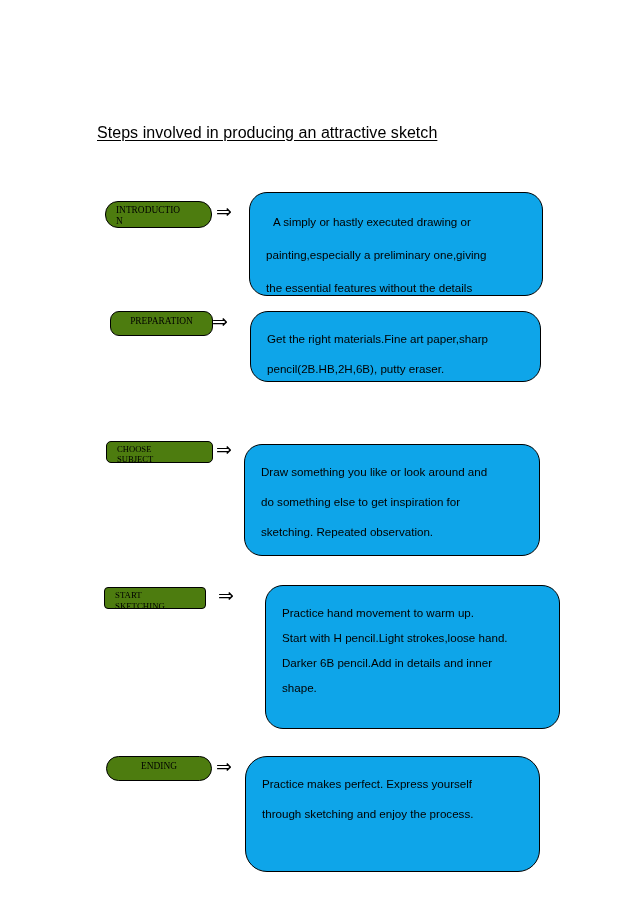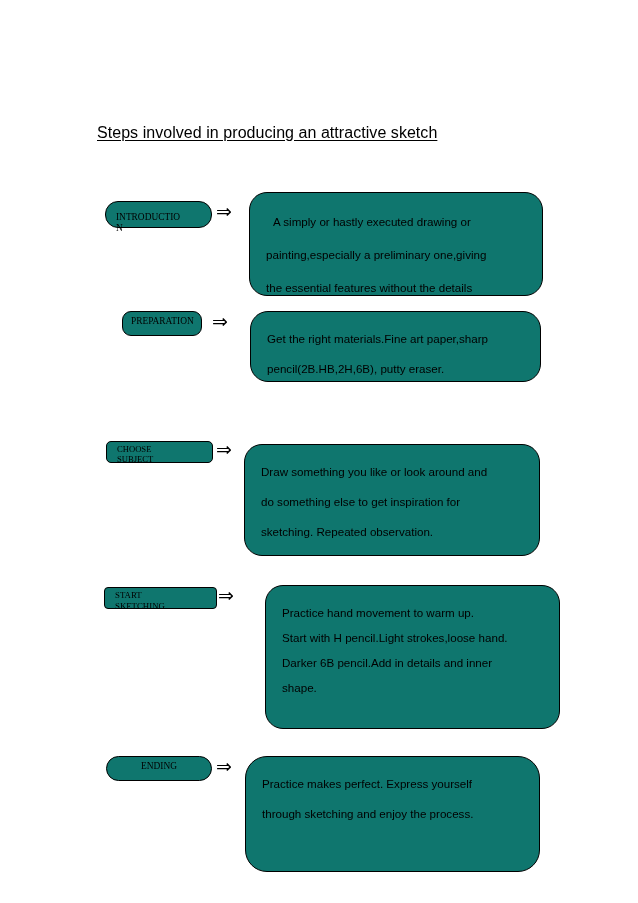--- a/index.html
+++ b/index.html
@@ -44,27 +44,27 @@
     position: absolute;
     left: 0;
     top: 0;
   }
 
   
   .stage-label {
     position: absolute;
     box-sizing: border-box;
     border: 1.3px solid #000;
-    background: #0f766e;
+    background: #4d7c0f;
     font-family: "Liberation Serif", serif;
     font-size: 9.4px;
     line-height: 11.2px;
     color: #000;
     overflow: visible;
-    padding: 10px 8px 0 10px;
+    padding: 3px 8px 0 10px;
   }
   .stage-label.rounded-full { border-radius: 13px; }
   .stage-label.rounded-soft { border-radius: 9px; }
   .stage-label.rounded-slight { border-radius: 5px; }
   .stage-label.center { text-align: center; padding-left: 8px; }
   .stage-label .label-text {
     display: block;
     white-space: pre-line;
   }
 
@@ -77,21 +77,21 @@
     color: #000;
     user-select: none;
   }
 
   
   .content-box {
     position: absolute;
     box-sizing: border-box;
     border: 1.4px solid #000;
     border-radius: 18px;
-    background: #0f766e;
+    background: #0ea5e9;
     padding: 12px 16px 4px 16px;
   }
   .content-box p {
     margin: 0;
     font-family: "Liberation Sans", sans-serif;
     font-size: 11.6px;
     line-height: 30px;
     color: #000;
   }
   .content-box.justify p { text-align: justify; }
@@ -121,21 +121,21 @@
 
     <div class="content-box lh-28" style="left:249px; top:192px; width:294px; height:104px;">
       <p class="indent">A simply or hastly executed drawing or</p>
       <p>painting,especially a preliminary one,giving</p>
       <p>the essential features without the details</p>
     </div>
   </div>
 
   <div class="flow-row">
 
-    <div class="stage-label rounded-soft center" style="left:122px; top:311px; width:80px; height:25px; padding-top:4px;">
+    <div class="stage-label rounded-soft center" style="left:110px; top:311px; width:103px; height:25px; padding-top:4px;">
       <span class="label-text">PREPARATION</span>
     </div>
 
     <div class="arrow" style="left:212px; top:312px;">⇒</div>
 
     <div class="content-box lh-26" style="left:250px; top:311px; width:291px; height:71px;">
       <p>Get the right materials.Fine art paper,sharp</p>
       <p>pencil(2B.HB,2H,6B), putty eraser.</p>
     </div>
   </div>
@@ -151,21 +151,21 @@
 
     <div class="content-box justify lh-26" style="left:244px; top:444px; width:296px; height:112px;">
       <p>Draw something you like or look around and</p>
       <p>do something else to get inspiration for</p>
       <p class="lastline">sketching. Repeated observation.</p>
     </div>
   </div>
 
   <div class="flow-row">
 
-    <div class="stage-label rounded-slight" style="left:104px; top:587px; width:113px; height:22px; padding-top:2px; font-size:8.8px; line-height:11px; border-radius:4px;">
+    <div class="stage-label rounded-slight" style="left:104px; top:587px; width:102px; height:22px; padding-top:2px; font-size:8.8px; line-height:11px; border-radius:4px;">
       <span class="label-text">START
 SKETCHING</span>
     </div>
 
     <div class="arrow" style="left:218px; top:586px;">⇒</div>
 
     <div class="content-box justify lh-24" style="left:245px; top:585px; width:295px; height:144px; padding-top:14px;margin-left:20px;">
       <p class="lastline">Practice hand movement to warm up.</p>
       <p class="lastline">Start with H pencil.Light strokes,loose hand.</p>
       <p>Darker 6B pencil.Add in details and inner</p>

